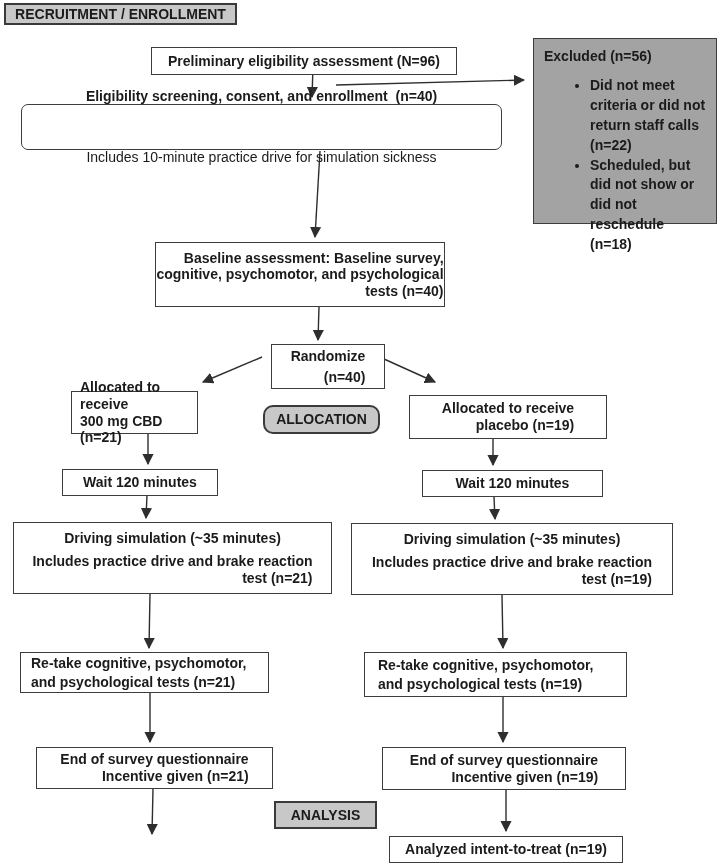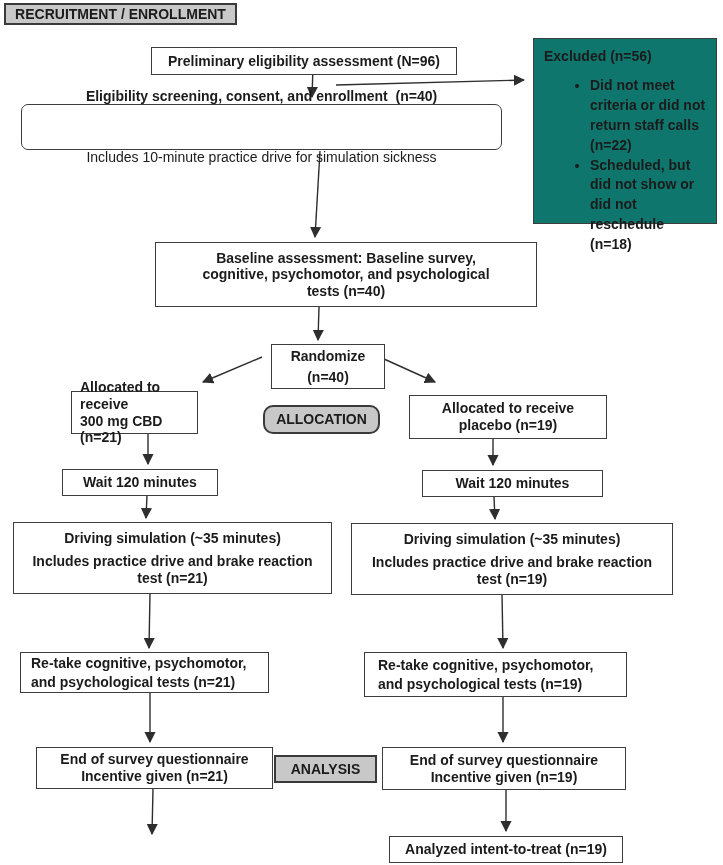--- a/index.html
+++ b/index.html
@@ -19,42 +19,42 @@
   }
   .box {
     position: absolute;
     box-sizing: border-box;
     border: 1.6px solid #3d3d3d;
     background: #ffffff;
     display: flex;
     flex-direction: column;
     align-items: center;
     justify-content: center;
-    text-align: center;
+    text-align: right;
     font-weight: bold;
     font-size: 14px;
     line-height: 1.18;
     z-index: 2;
   }
   .box.left-align {
     align-items: flex-start;
     text-align: left;
   }
   .stage {
     background: #c8c8c8;
     border: 2px solid #3a3a3a;
   }
   .pre { white-space: pre-line; }
   .normal { font-weight: normal; margin-top: 44px; }
   
   #excluded-box {
     position: absolute;
     box-sizing: border-box;
     border: 1.6px solid #3d3d3d;
-    background: #0f766e;
+    background: #a3a3a3;
     font-weight: bold;
     font-size: 14px;
     padding: 9px 8px 6px 10px;
     z-index: 2;
     text-align: left;
   }
   #excluded-box ul {
     margin: 12px 0 0 0;
     padding-left: 46px;
     list-style-type: disc;
@@ -115,21 +115,21 @@
 did not
 reschedule (n=18)</li>
     </ul>
   </div>
 
   <div class="box" style="left:21px; top:104px; width:481px; height:46px;border-radius:7px;">
     <span>Eligibility screening, consent, and enrollment&nbsp; (n=40)</span>
     <span class="normal">Includes 10-minute practice drive for simulation sickness</span>
   </div>
 
-  <div class="box" style="left:155px; top:242px; width:382px; height:65px;">
+  <div class="box" style="left:155px; top:242px; width:290px; height:65px;">
     <span class="pre">Baseline assessment: Baseline survey,
 cognitive, psychomotor, and psychological
 tests (n=40)</span>
   </div>
 
   <div class="box" style="left:271px; top:344px; width:114px; height:45px;">
     <span class="pre rand-line">Randomize
 (n=40)</span>
   </div>
 
@@ -176,21 +176,21 @@
 
   <div class="box" style="left:36px; top:747px; width:237px; height:42px;">
     <span class="pre">End of survey questionnaire
 Incentive given (n=21)</span>
   </div>
   <div class="box" style="left:382px; top:747px; width:244px; height:43px;">
     <span class="pre">End of survey questionnaire
 Incentive given (n=19)</span>
   </div>
 
-  <div class="box stage" style="left:274px; top:755px; width:103px; height:28px;">
+  <div class="box stage" style="left:274px; top:801px; width:103px; height:28px;">
     <span>ANALYSIS</span>
   </div>
 
   <div class="box" style="left:389px; top:836px; width:234px; height:27px;">
     <span>Analyzed intent-to-treat (n=19)</span>
   </div>
 
 </div>
 
 </body></html>

